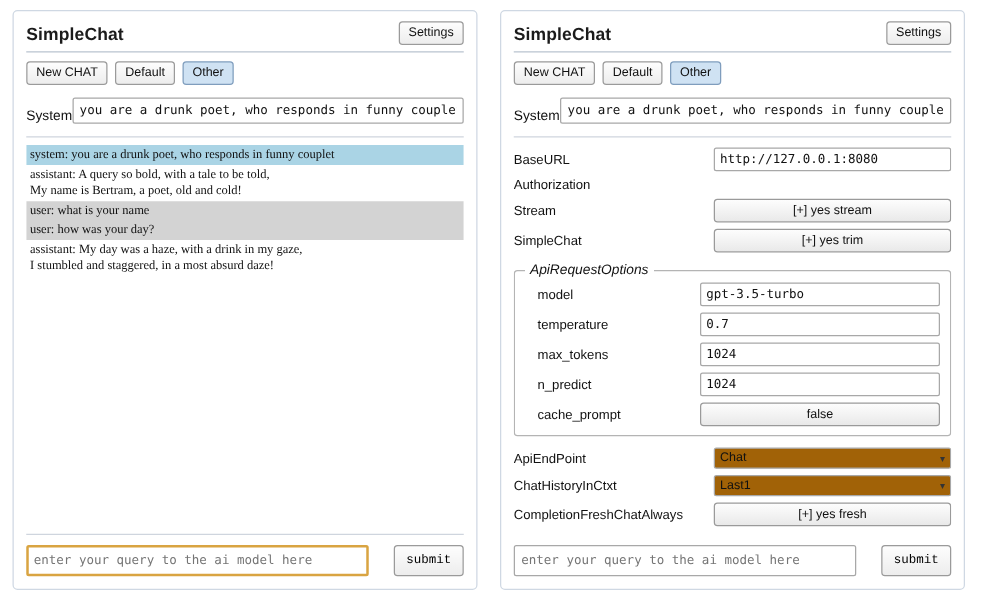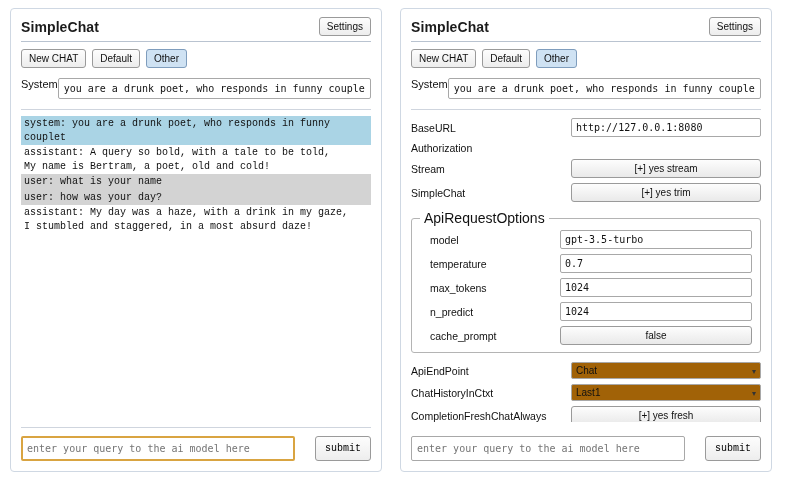--- a/index.html
+++ b/index.html
@@ -70,21 +70,21 @@
   
   .toolbar {
     display: flex;
     gap: 6px;
     padding: 7px 0 6px 0;
   }
 
   
   .system-row {
     display: flex;
-    align-items: flex-start;
+    align-items: flex-end;
     gap: 0;
     padding: 4px 0 8px 0;
   }
   .system-label {
     font-size: 11px;
     color: #111;
   }
   .system-input {
     flex: 1;
     font-family: "DejaVu Sans Mono", monospace;
@@ -101,21 +101,21 @@
   .divider {
     border: 0;
     border-top: 1px solid #cfd5de;
     margin: 2px 0 6px 0;
   }
 
   
   .chat-log {
     flex: 1;
     overflow: hidden;
-    font-family: Liberation Mono, monospace;
+    font-family: Liberation Serif, serif;
     font-size: 10px;
     line-height: 1.35;
   }
   .msg {
     padding: 1px 3px;
     white-space: pre-wrap;
     color: #101010;
   }
   .msg.system { background: #aad4e5; }
   .msg.user   { background: #d3d3d3; }
@@ -230,23 +230,24 @@
   }
 
   
   .fieldset {
     border: 1px solid #b4b4b4;
     border-radius: 3px;
     margin: 8px 0 9px 0;
     padding: 4px 8px 6px 8px;
   }
   .legend {
-    font-size: 14px;
+    font-size: 11px;
     padding: 0 4px;
     color: #111;
+    font-style: italic;
   }
   .fieldset .flabel { width: 140px; padding-left: 10px; box-sizing: border-box; }
 </style>
 </head>
 <body>
 
 <div class="screen">
 
   <div class="panel">
 

